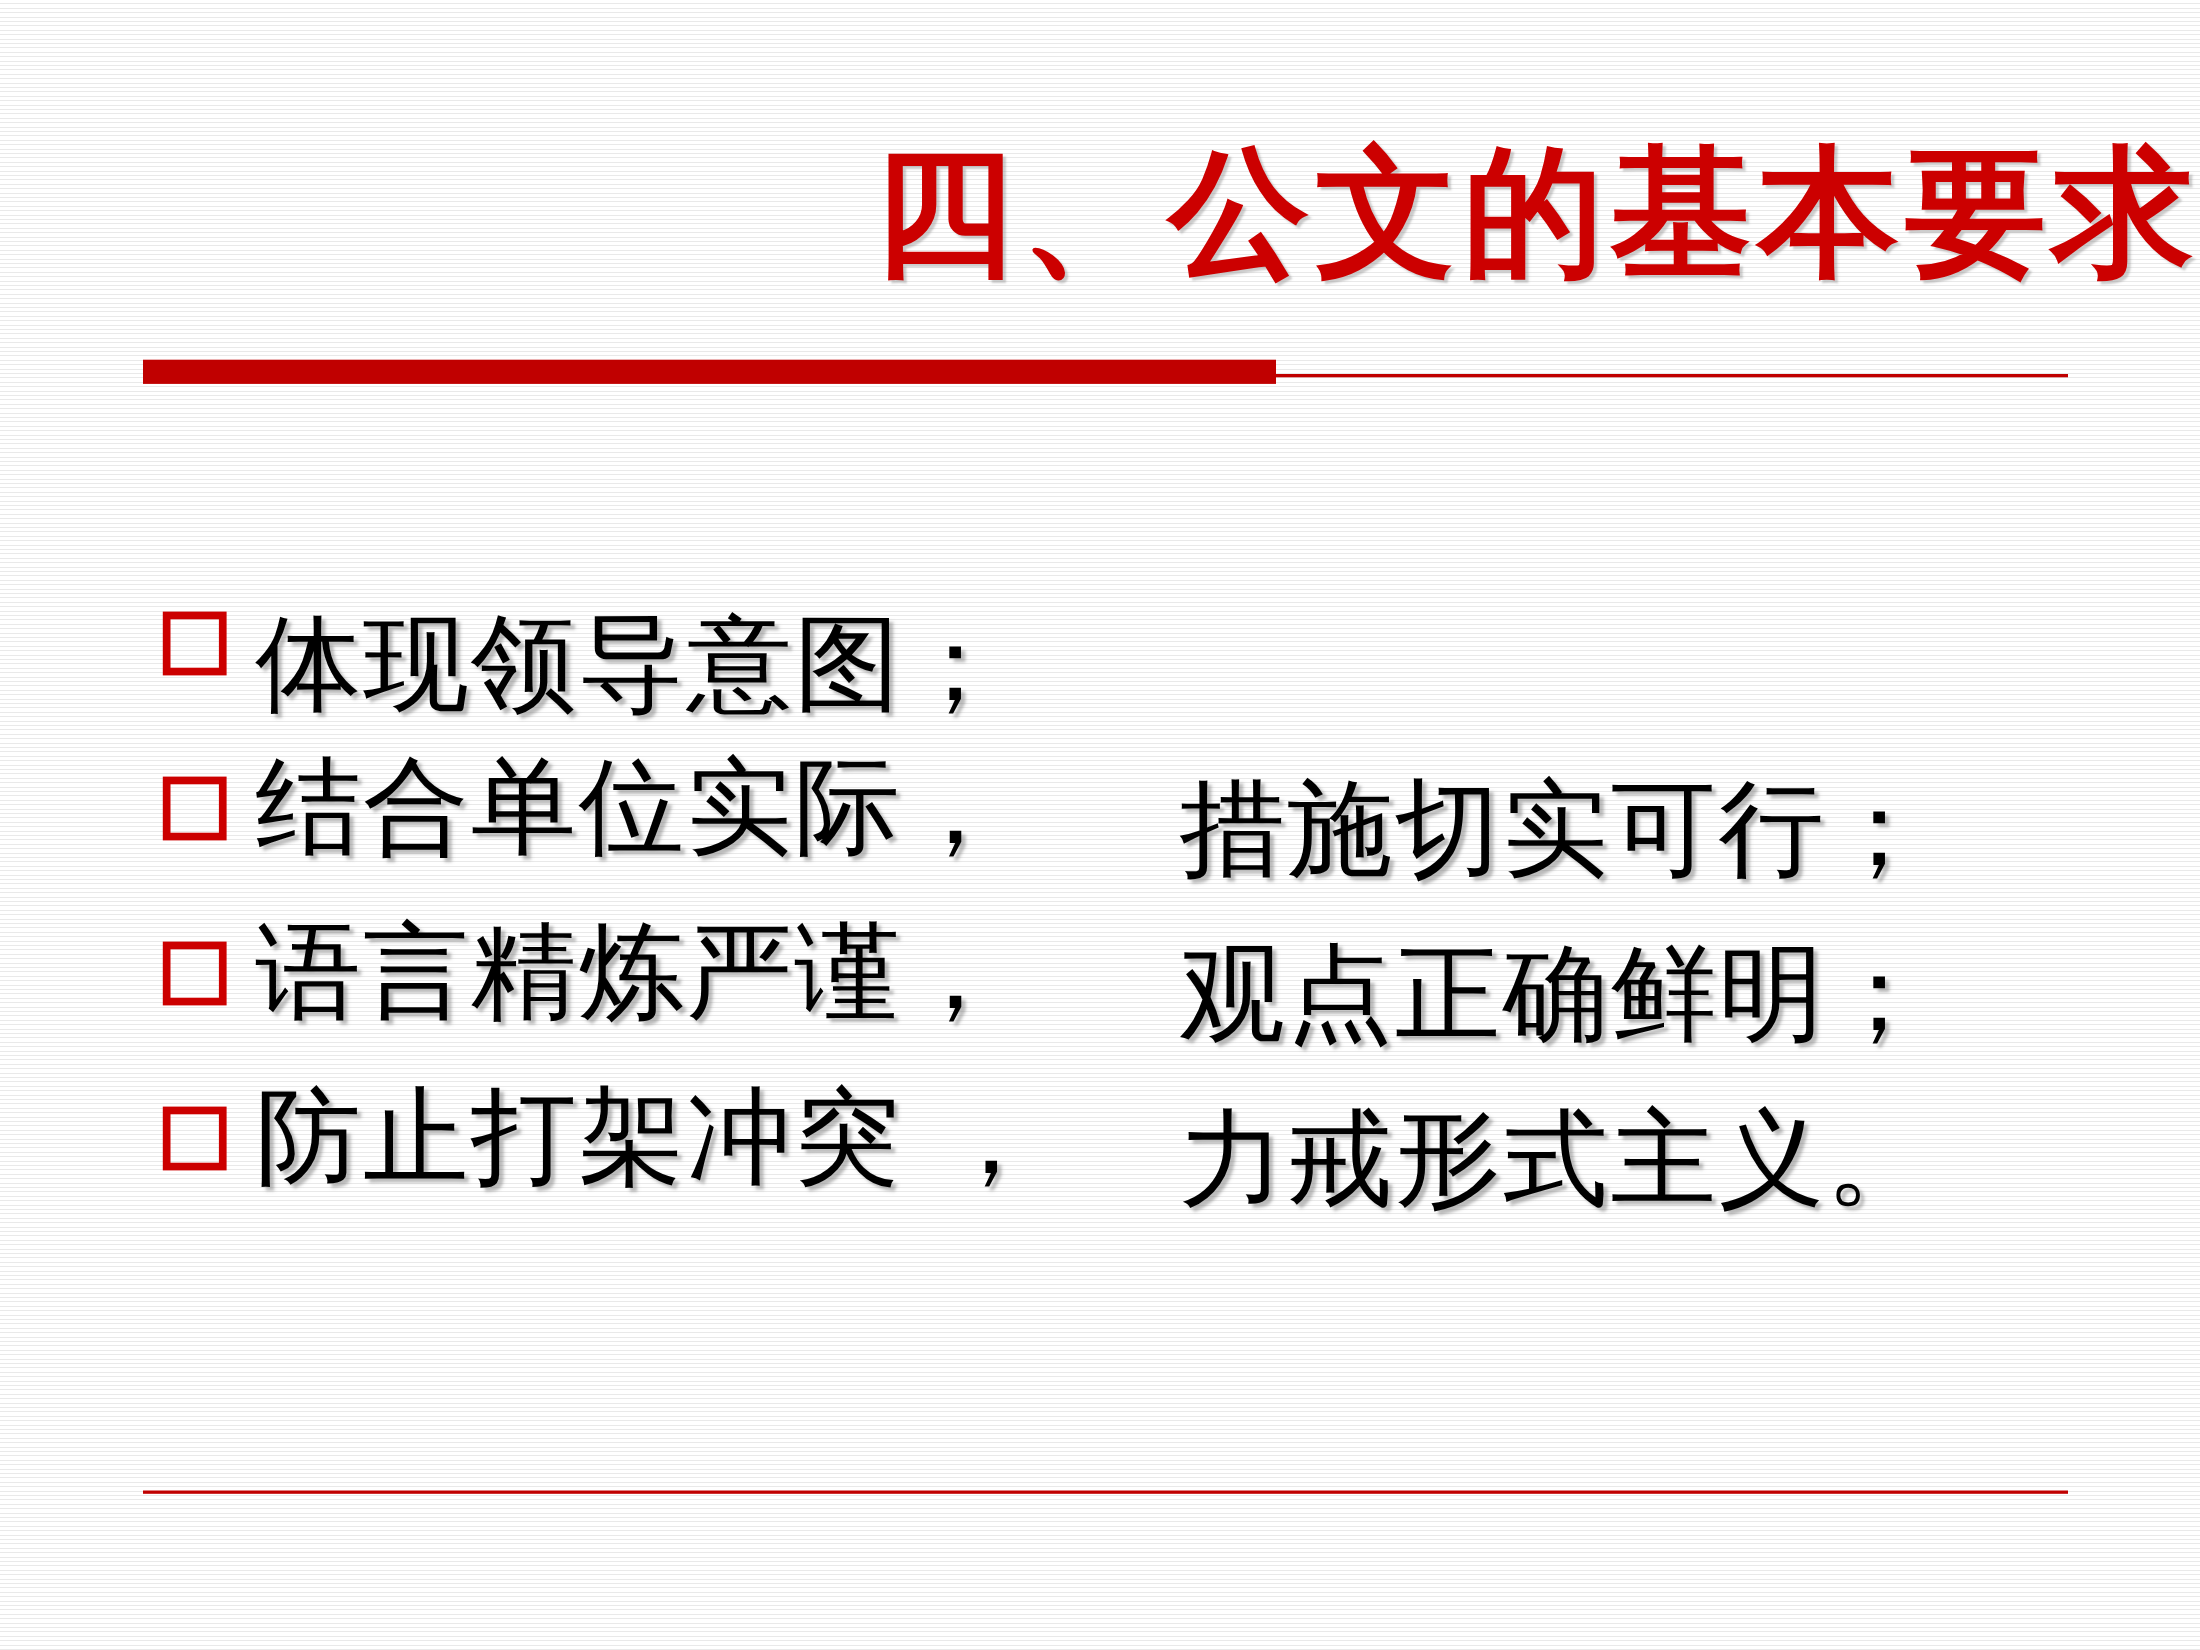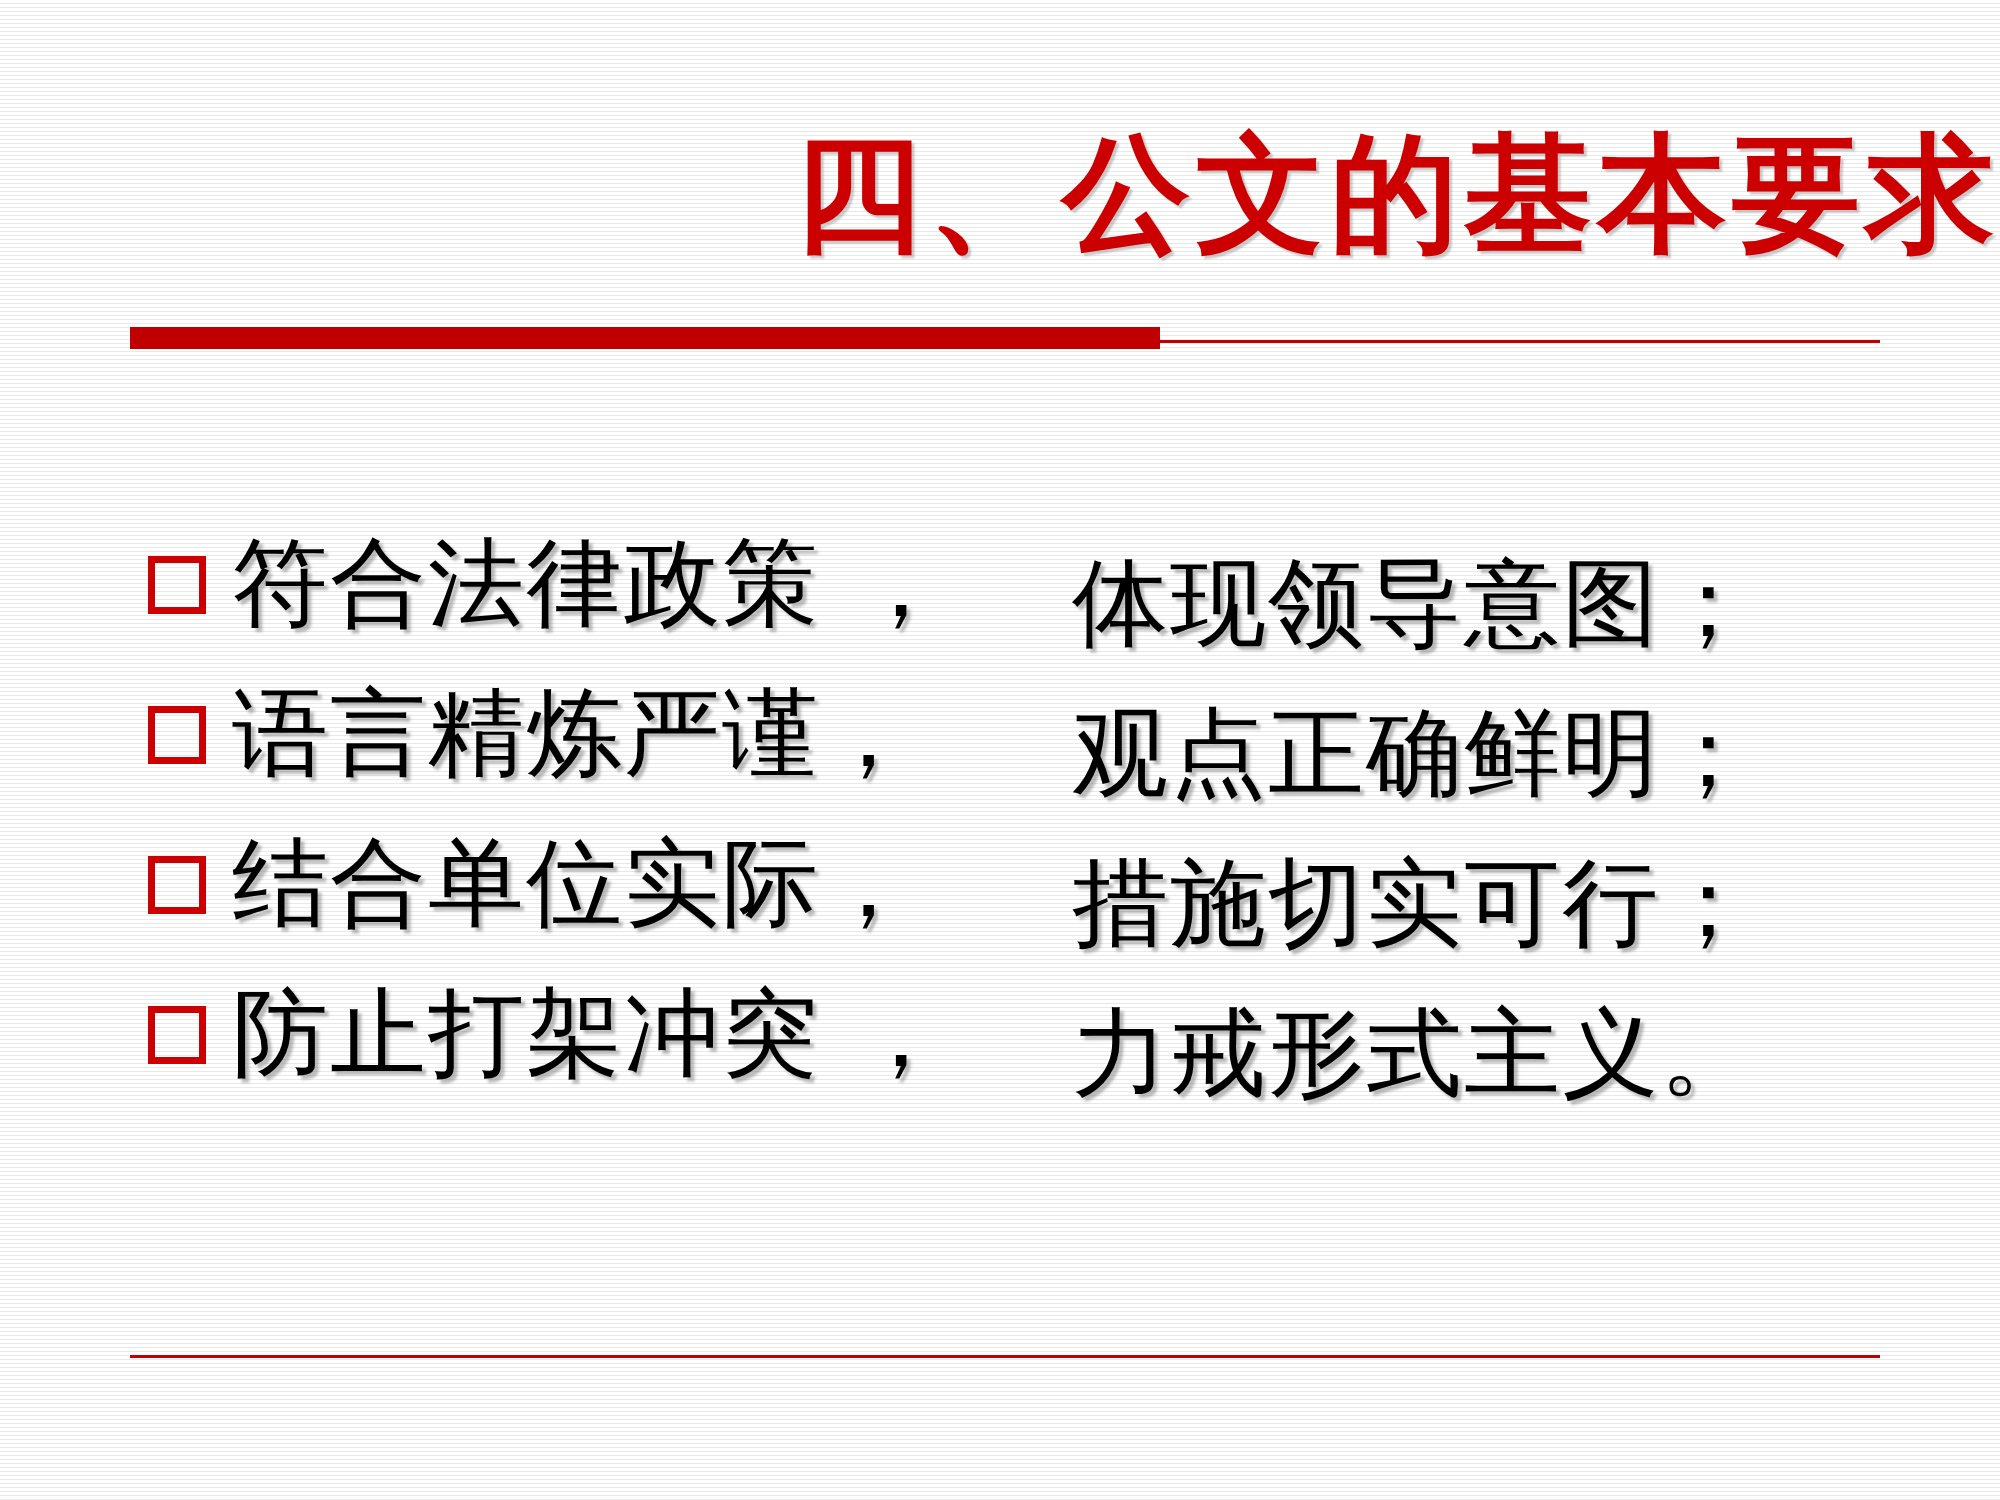--- a/index.html
+++ b/index.html
@@ -116,35 +116,34 @@
 
   <div class="title">四、公文的基本要求</div>
 
   <div class="rule-thin top"></div>
   <div class="rule-thick"></div>
 
   <div class="content">
 
     <div class="line">
       <span class="checkbox"></span>
-      <span class="col-left">符合法律政策 ，</span>
       <span class="col-right">体现领导意图；</span>
     </div>
 
 
     <div class="line">
       <span class="checkbox"></span>
-      <span class="col-left">语言精炼严谨，</span>
-      <span class="col-right">观点正确鲜明；</span>
+      <span class="col-left">结合单位实际，</span>
+      <span class="col-right">措施切实可行；</span>
     </div>
 
     <div class="line">
       <span class="checkbox"></span>
-      <span class="col-left">结合单位实际，</span>
-      <span class="col-right">措施切实可行；</span>
+      <span class="col-left">语言精炼严谨，</span>
+      <span class="col-right">观点正确鲜明；</span>
     </div>
 
     <div class="line">
       <span class="checkbox"></span>
       <span class="col-left">防止打架冲突 ，</span>
       <span class="col-right">力戒形式主义。</span>
     </div>
 
   </div>
 

